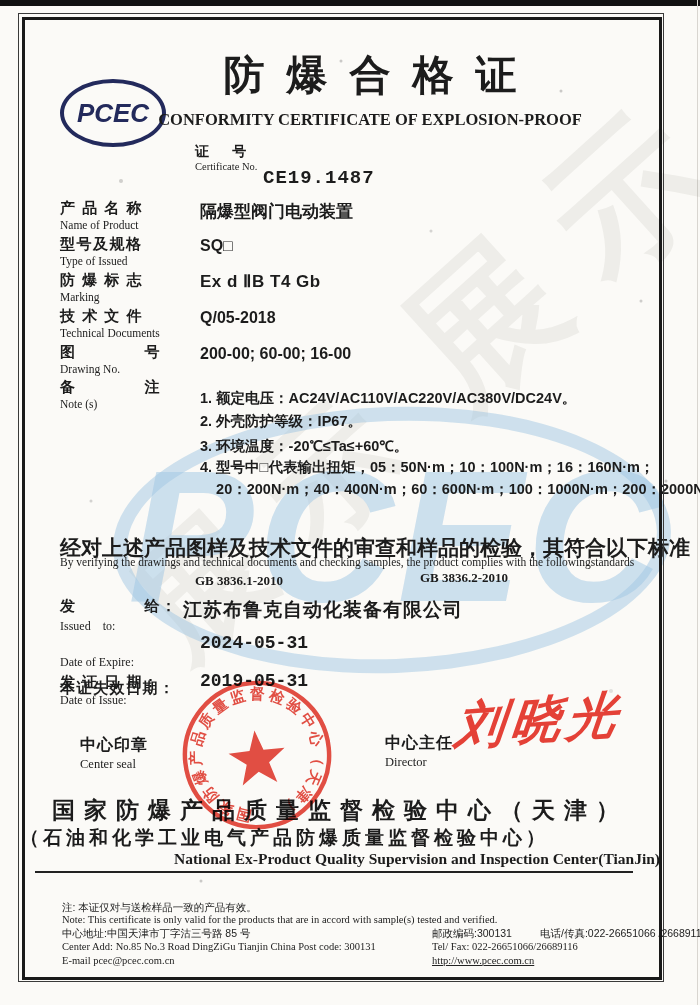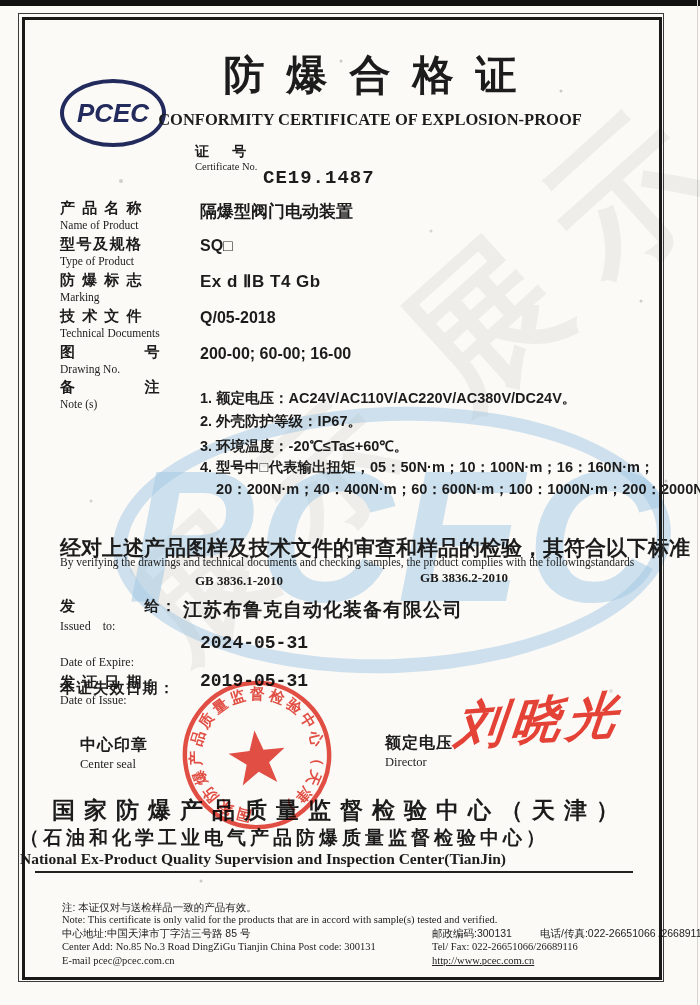--- a/index.html
+++ b/index.html
@@ -50,21 +50,21 @@
   .seal{left:178px;top:676px;width:158px;height:158px;z-index:3;mix-blend-mode:multiply;
         opacity:0.9;transform:rotate(-6deg);}
   .signature{left:455px;top:686px;width:200px;font-weight:700;font-style:italic;font-size:50px;
              color:#e5271c;letter-spacing:6px;transform:rotate(-4deg) skewX(-10deg);
              z-index:3;opacity:0.88;mix-blend-mode:multiply;}
   
   .center1{left:20px;top:795px;width:640px;text-align:center;font-family:"Liberation Serif",serif;
            font-weight:700;font-size:23px;letter-spacing:9px;z-index:2;}
   .center2{left:20px;top:825px;width:640px;text-align:left;font-family:Liberation Sans, sans-serif;
            font-weight:700;font-size:19px;letter-spacing:4px;z-index:2;}
-  .center3{left:20px;top:850px;width:640px;text-align:left;font-family:"Liberation Serif",serif;
+  .center3{left:20px;top:850px;width:640px;text-align:right;font-family:"Liberation Serif",serif;
            font-weight:700;font-size:15.5px;z-index:2;}
   .center-underline{left:35px;top:871px;width:598px;height:2px;background:#222;z-index:2;}
   
   .foot{font-family:"Liberation Serif",serif;font-size:10.5px;white-space:pre;z-index:2;color:#222;}
   .foot-cn{font-family:"Liberation Sans",sans-serif;font-size:10.5px;}
   .website{text-decoration:underline;}
   .speckles{left:0;top:0;width:2px;height:2px;background:transparent;z-index:1;border-radius:50%;
     box-shadow:120px 180px 0 1px rgba(80,80,80,.25),560px 90px 0 .5px rgba(90,90,90,.3),
     640px 300px 0 .5px rgba(90,90,90,.28),430px 230px 0 .5px rgba(100,100,100,.25),
     90px 500px 0 .5px rgba(90,90,90,.25),610px 690px 0 1px rgba(120,120,120,.2),
@@ -95,21 +95,21 @@
   <div class="abs title-cn">防爆合格证</div>
   <div class="abs certno-cn">证      号</div>
   <div class="abs certno-en">Certificate No.</div>
   <div class="abs certno-value">CE19.1487</div>
 
   <div class="abs cn-label" style="top:199px;">产 品 名 称</div>
   <div class="abs en-label" style="top:219px;">Name of Product</div>
   <div class="abs fvalue" style="top:200px;font-size:17px;">隔爆型阀门电动装置</div>
 
   <div class="abs cn-label" style="top:235px;">型号及规格</div>
-  <div class="abs en-label" style="top:255px;">Type of Product</div>
+  <div class="abs en-label" style="top:255px;">Type of Issued</div>
   <div class="abs fvalue" style="top:237px;">SQ□</div>
 
   <div class="abs cn-label" style="top:271px;">防 爆 标 志</div>
   <div class="abs en-label" style="top:291px;">Marking</div>
   <div class="abs fvalue marking" style="top:271px;">Ex d ⅡB T4 Gb</div>
 
   <div class="abs cn-label" style="top:307px;">技 术 文 件</div>
   <div class="abs en-label" style="top:327px;">Technical Documents</div>
   <div class="abs fvalue" style="top:309px;">Q/05-2018</div>
 
@@ -138,21 +138,21 @@
   <div class="abs cn-label" style="top:671px;margin-top:8px;">本证失效日期：</div>
   <div class="abs dvalue" style="top:633px;">2024-05-31</div>
   <div class="abs en-label" style="top:655px;font-size:12px;">Date of Expire:</div>
 
   <div class="abs cn-label" style="top:673px;">发 证 日 期：</div>
   <div class="abs dvalue" style="top:671px;">2019-05-31</div>
   <div class="abs en-label" style="top:693px;font-size:12px;">Date of Issue:</div>
 
   <div class="abs sig-label-cn" style="left:80px;top:735px;">中心印章</div>
   <div class="abs sig-label-en" style="left:80px;top:757px;">Center seal</div>
-  <div class="abs sig-label-cn" style="left:385px;top:733px;">额定电压</div>
+  <div class="abs sig-label-cn" style="left:385px;top:733px;">中心主任</div>
   <div class="abs sig-label-en" style="left:385px;top:755px;">Director</div>
 
   <svg class="abs seal" viewBox="0 0 160 160">
     <circle cx="80" cy="80" r="73" fill="none" stroke="#e23b30" stroke-width="4.5"></circle>
     <defs>
       <path id="sealArc" d="M 80 137 A 57 57 0 1 1 80.05 137" fill="none"></path>
     </defs>
     <text font-size="15" font-weight="bold" fill="#e23b30" letter-spacing="3.5">
       <textPath href="#sealArc" startOffset="3%">国家防爆产品质量监督检验中心（天津）</textPath>
     </text>

